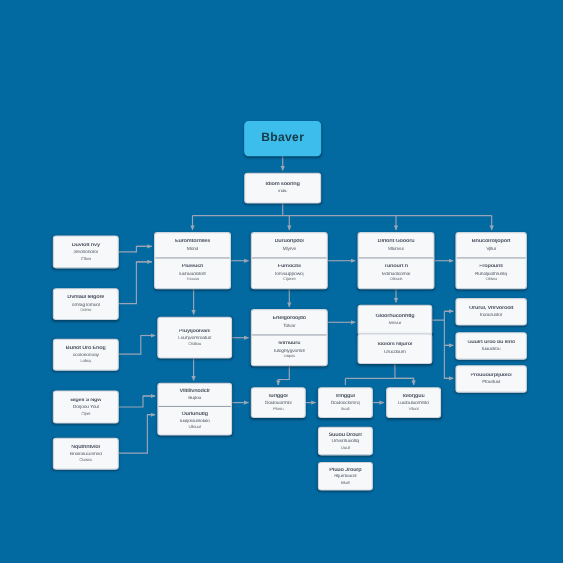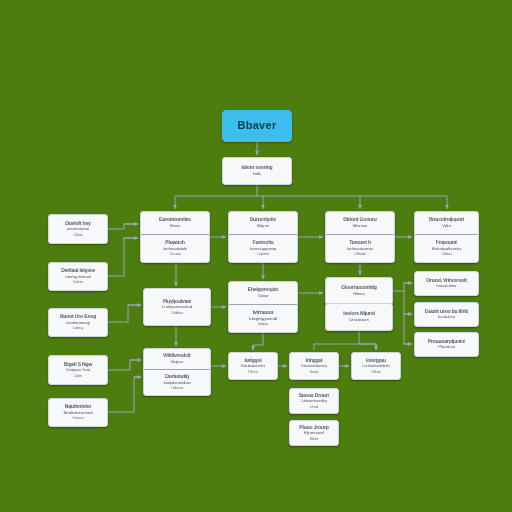--- a/index.html
+++ b/index.html
@@ -67,21 +67,21 @@
     color:#12333f;
     filter:blur(.35px);
     opacity:.95;
     transform:none;
   }
   .node.root .ln.t1{font-size:11px;font-weight:700;letter-spacing:.3px;}
 </style>
 </head>
 <body>
 
-<div id="canvas" style="background: #4d7c0f;">
+<div id="canvas" style="background: #0369a1;">
 
   <svg id="edges" viewBox="0 0 512 512" xmlns="http://www.w3.org/2000/svg">
     <defs>
       <marker id="ah" markerWidth="5" markerHeight="5" refX="4.1" refY="2" orient="auto" markerUnits="userSpaceOnUse">
         <path d="M0,0 L4.4,2 L0,4 z" fill="#9aa5b5"></path>
       </marker>
     </defs>
     <g stroke="#9aa5b5" stroke-width="1.05" fill="none" marker-end="url(#ah)">
 
       <path d="M257,142 L257,155"></path>

